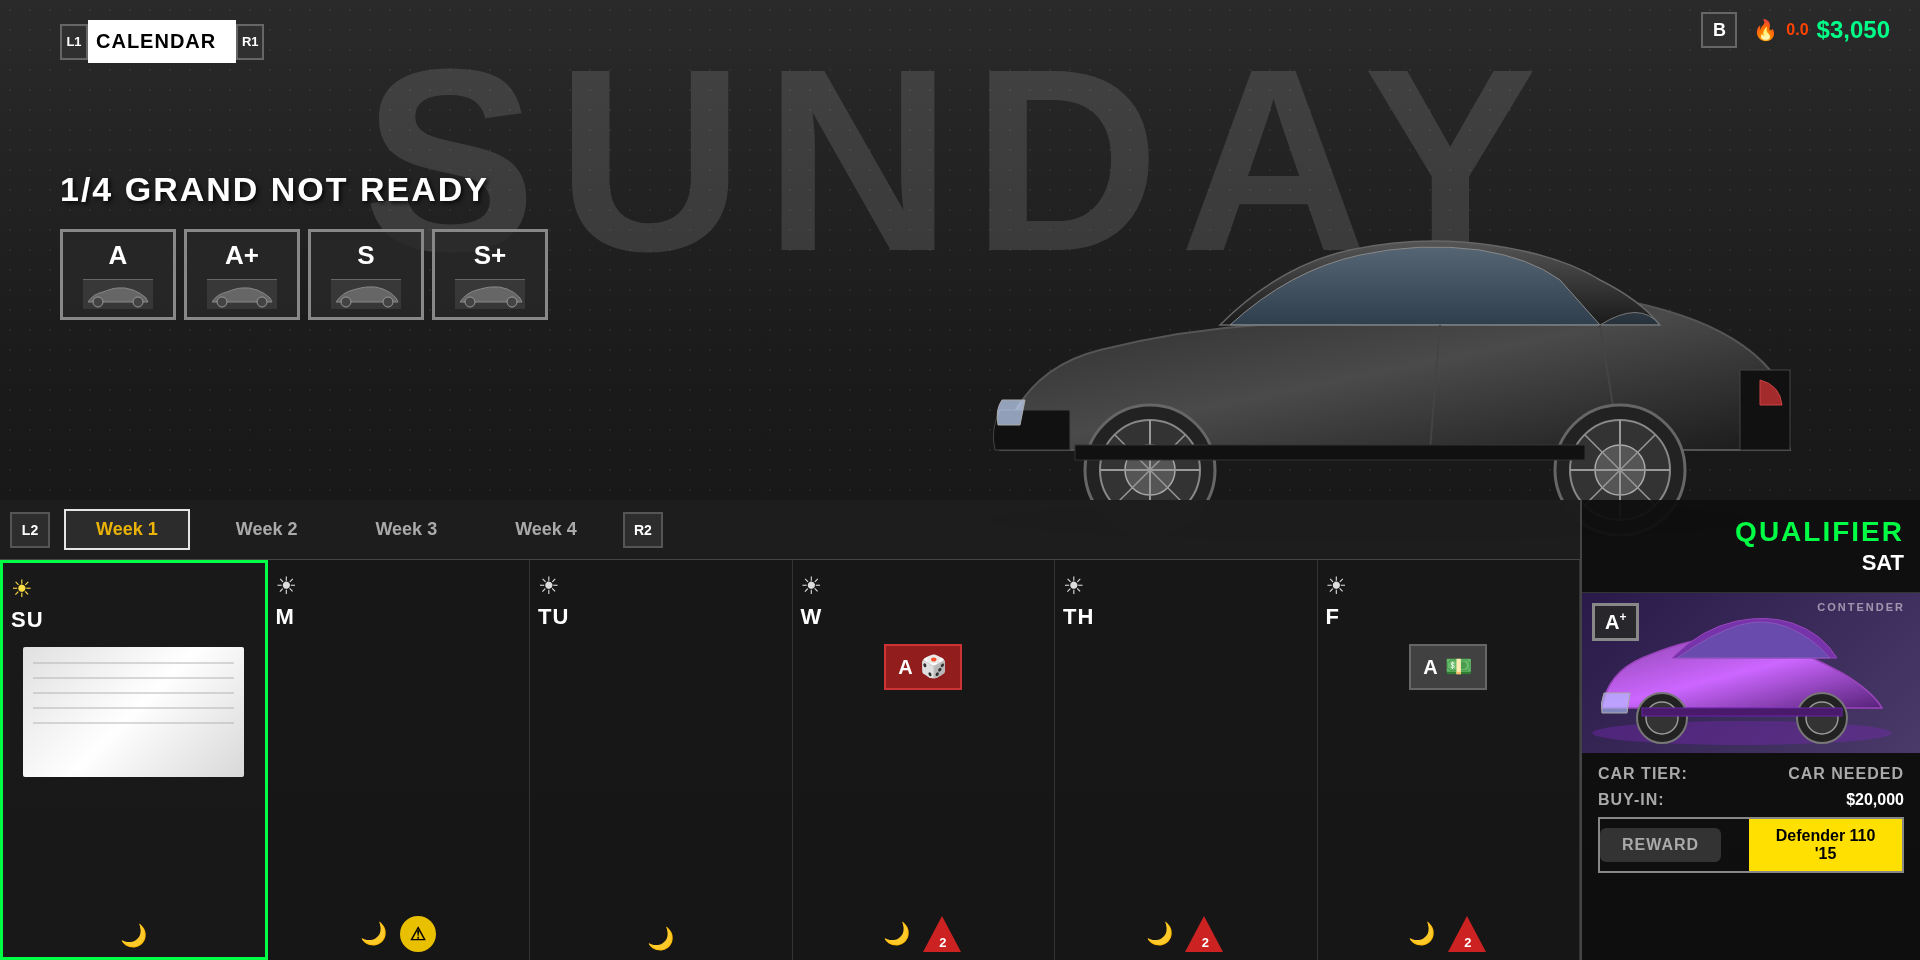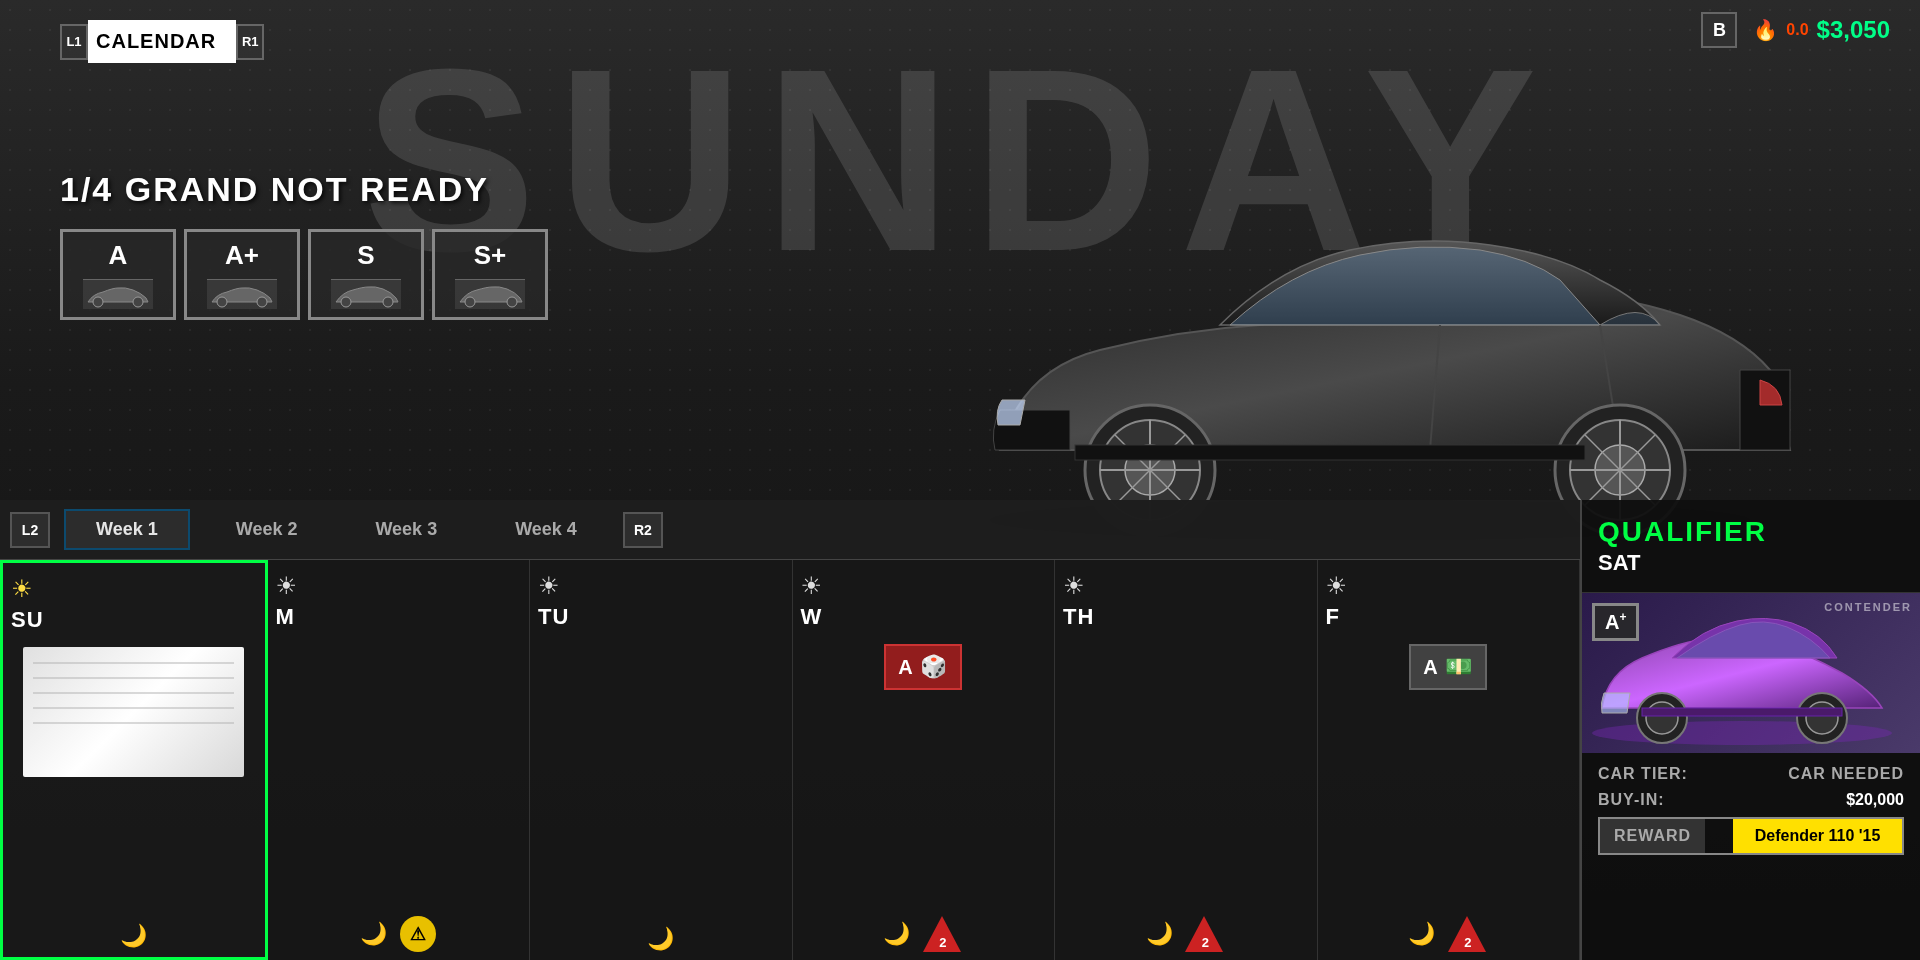--- a/index.html
+++ b/index.html
@@ -235,22 +235,22 @@
     .week-tab {
       padding: 8px 30px;
       font-size: 18px;
       font-weight: 700;
       color: #aaa;
       cursor: pointer;
       border: 2px solid transparent;
     }
 
     .week-tab.active {
-      color: #e5e5e5;
-      border: 2px solid #0c4a6e;
+      color: #eab308;
+      border: 2px solid #e5e5e5;
       background: rgba(60,60,60,0.5);
     }
 
     .calendar-grid {
       display: flex;
       height: calc(100% - 60px);
     }
 
     .day-col {
       flex: 1;
@@ -329,20 +329,21 @@
       background: rgba(15,15,15,0.95);
       border-left: 2px solid #444;
       z-index: 5;
       display: flex;
       flex-direction: column;
     }
 
     .qualifier-header {
       padding: 16px;
       border-bottom: 1px solid #333;
+      text-align: right;
     }
 
     .qualifier-title {
       font-size: 28px;
       font-weight: 900;
       color: #00ff44;
       letter-spacing: 2px;
     }
 
     .qualifier-subtitle {
@@ -390,25 +391,26 @@
 
     .reward-row {
       display: flex;
       align-items: center;
       margin-top: 8px;
       border: 2px solid #888;
     }
 
     .reward-label {
       background: #333;
-      padding: 8px 14px;
+      padding: 8px 22px;
       font-size: 16px;
       font-weight: 900;
       color: #aaa;
       letter-spacing: 1px;
+      border-radius: 6px;
     }
 
     .reward-value {
       background: #ffe000;
       padding: 8px 14px;
       font-size: 16px;
       font-weight: 900;
       color: black;
       flex: 1;
       text-align: center;
@@ -699,21 +701,21 @@
       <circle cx="80" cy="115" r="25" fill="#222" stroke="#777" stroke-width="2"></circle>
       <circle cx="80" cy="115" r="16" fill="#333" stroke="#999" stroke-width="1.5"></circle>
       <circle cx="240" cy="115" r="25" fill="#222" stroke="#777" stroke-width="2"></circle>
       <circle cx="240" cy="115" r="16" fill="#333" stroke="#999" stroke-width="1.5"></circle>
 
       <rect x="60" y="105" width="200" height="8" fill="#4a1a6a" stroke="#6622aa" stroke-width="1"></rect>
 
       <path d="M22,90 Q18,100 20,110 L45,110 L48,90 Z" fill="rgba(180,200,255,0.6)" stroke="#aaa" stroke-width="1"></path>
     </svg>
 
-    <div style="position:absolute;top:8px;right:8px;font-size:11px;color:rgba(255,255,255,0.5);font-weight:700;letter-spacing:2px;">CONTENDER</div>
+    <div style="position:absolute;top:8px;right:15px;font-size:11px;color:rgba(255,255,255,0.5);font-weight:700;letter-spacing:2px;">CONTENDER</div>
 
     <div style="position:absolute;top:10px;left:10px;background:rgba(40,40,40,0.9);border:3px solid #888;padding:4px 10px;font-size:20px;font-weight:900;color:white;">
       <span>A</span><sup style="font-size:12px;">+</sup>
     </div>
   </div>
 
   <div class="qualifier-info">
     <div class="info-row">
       <span class="info-label">CAR TIER:</span>
       <span class="info-label">CAR NEEDED</span>

